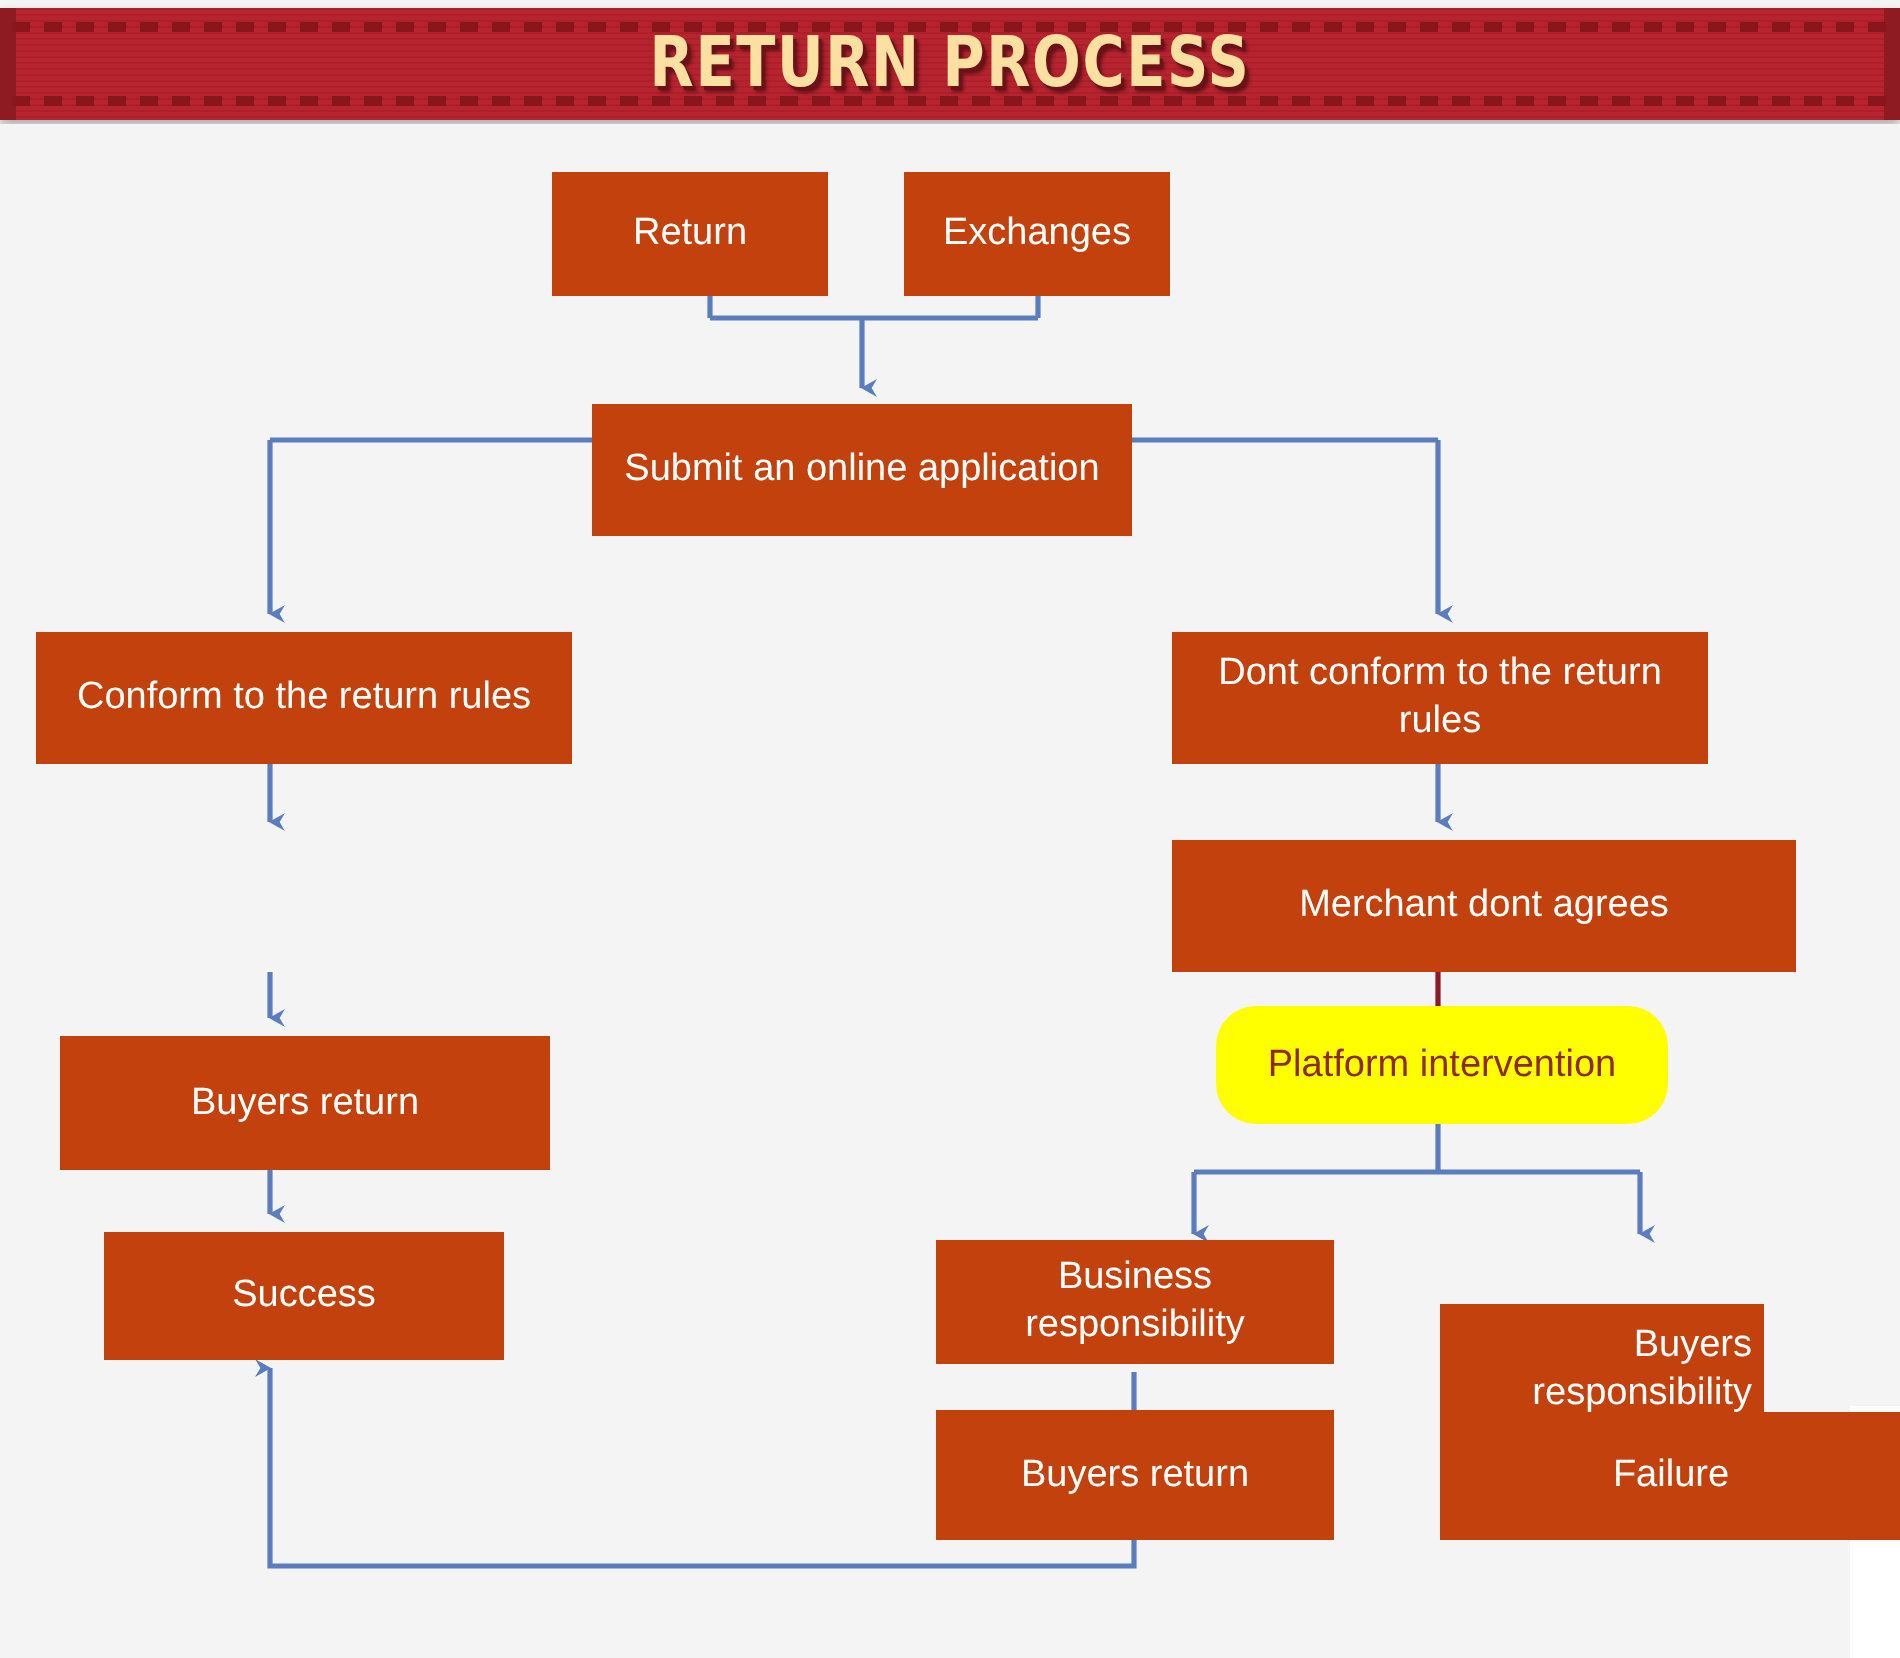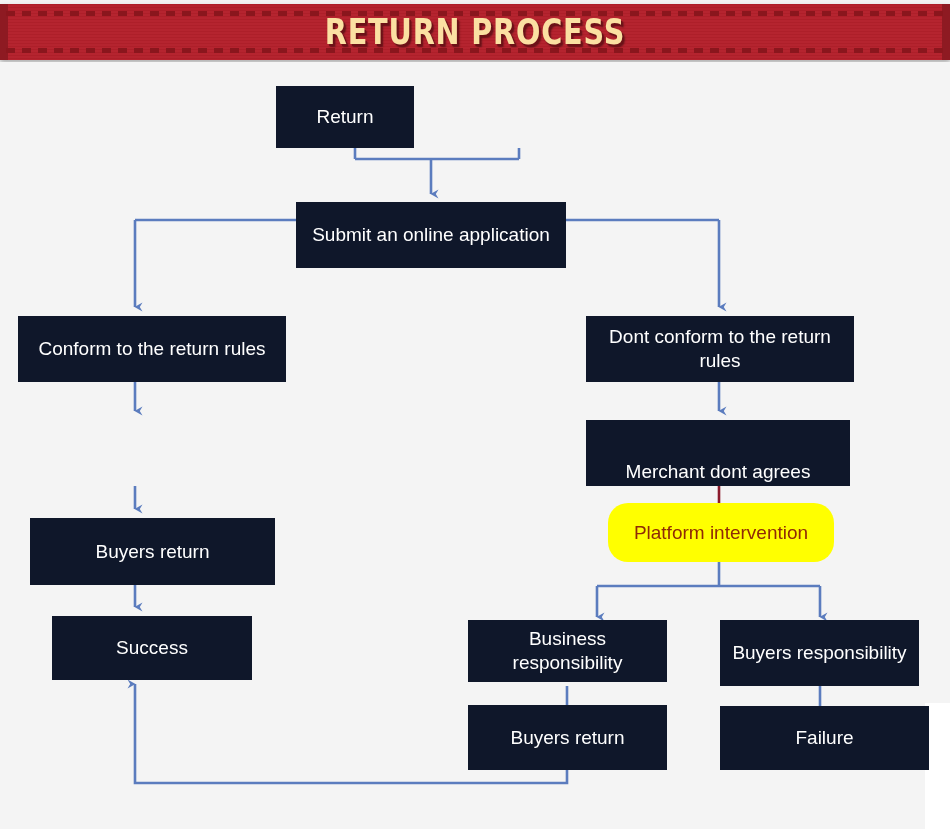--- a/index.html
+++ b/index.html
@@ -105,21 +105,21 @@
     display: flex;
     align-items: center;
     justify-content: center;
     text-align: center;
     box-sizing: border-box;
     font-size: 19px;
     line-height: 24px;
     padding: 2px 6px;
   }
   .node.blue {
-    background: #0f172a;
+    background: #c2410c;
     color: #ffffff;
   }
   .node.yellow {
     background: #ffff00;
     color: #8f2a06;
     border-radius: 20px;
     font-size: 19px;
   }
 </style>
 </head>
@@ -181,60 +181,63 @@
         <path d="M719,424 L719,500"></path>
       </g>
     </svg>
 
     <div id="white-patch"></div>
 
     <div class="node blue" style="left:276px; top:24px; width:138px; height:62px;">
       <span>Return</span>
     </div>
 
+    <div class="node blue" style="left:452px; top:24px; width:133px; height:62px;">
+      <span>Exchanges</span>
+    </div>
 
     <div class="node blue" style="left:18px; top:254px; width:268px; height:66px;">
       <span>Conform to the return rules</span>
     </div>
 
     <div class="node blue" style="left:296px; top:140px; width:270px; height:66px;">
       <span>Submit an online application</span>
     </div>
 
     <div class="node blue" style="left:586px; top:254px; width:268px; height:66px;">
       <span>Dont conform to the return rules</span>
     </div>
 
 
-    <div class="node blue" style="left:586px; top:358px; width:264px; height:66px;align-items:flex-end;">
+    <div class="node blue" style="left:586px; top:358px; width:312px; height:66px;">
       <span>Merchant dont agrees</span>
     </div>
 
     <div class="node blue" style="left:30px; top:456px; width:245px; height:67px;">
       <span>Buyers return</span>
     </div>
 
     <div class="node yellow" style="left:608px; top:441px; width:226px; height:59px;">
       <span>Platform intervention</span>
     </div>
 
     <div class="node blue" style="left:52px; top:554px; width:200px; height:64px;">
       <span>Success</span>
     </div>
 
     <div class="node blue" style="left:468px; top:558px; width:199px; height:62px;">
       <span>Business responsibility</span>
     </div>
 
-    <div class="node blue" style="left:720px; top:558px; width:199px; height:66px;text-align:right;">
+    <div class="node blue" style="left:720px; top:590px; width:162px; height:66px;text-align:right;">
       <span>Buyers responsibility</span>
     </div>
 
     <div class="node blue" style="left:468px; top:643px; width:199px; height:65px;">
       <span>Buyers return</span>
     </div>
 
-    <div class="node blue" style="left:720px; top:644px; width:209px; height:64px;">
+    <div class="node blue" style="left:720px; top:644px; width:231px; height:64px;">
       <span>Failure</span>
     </div>
 
   </div>
 </div>
 
 </body></html>

